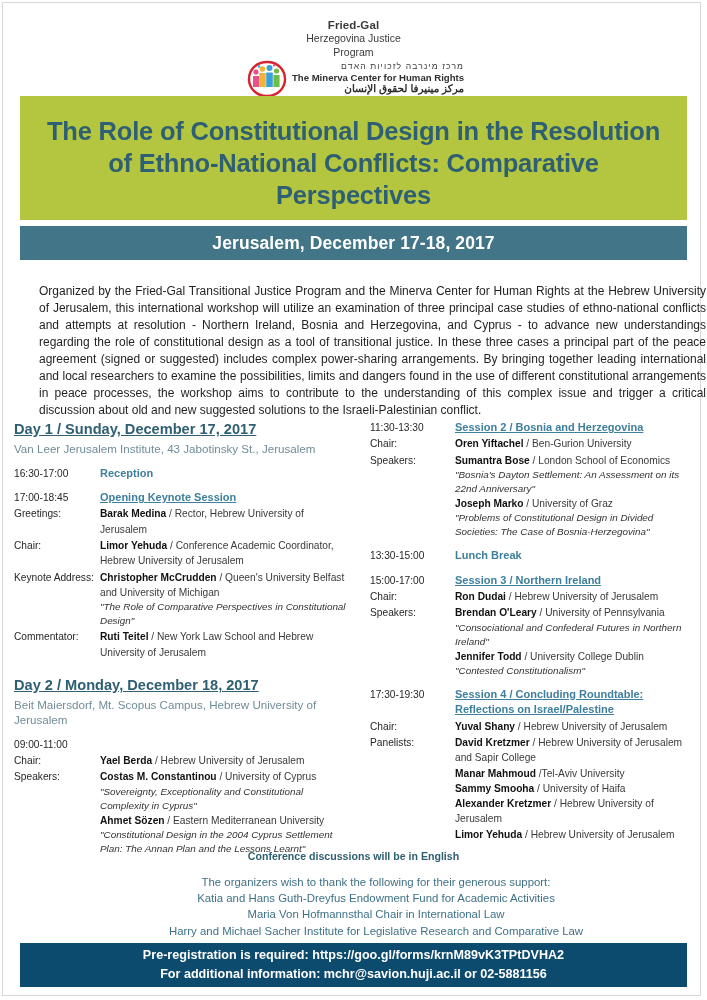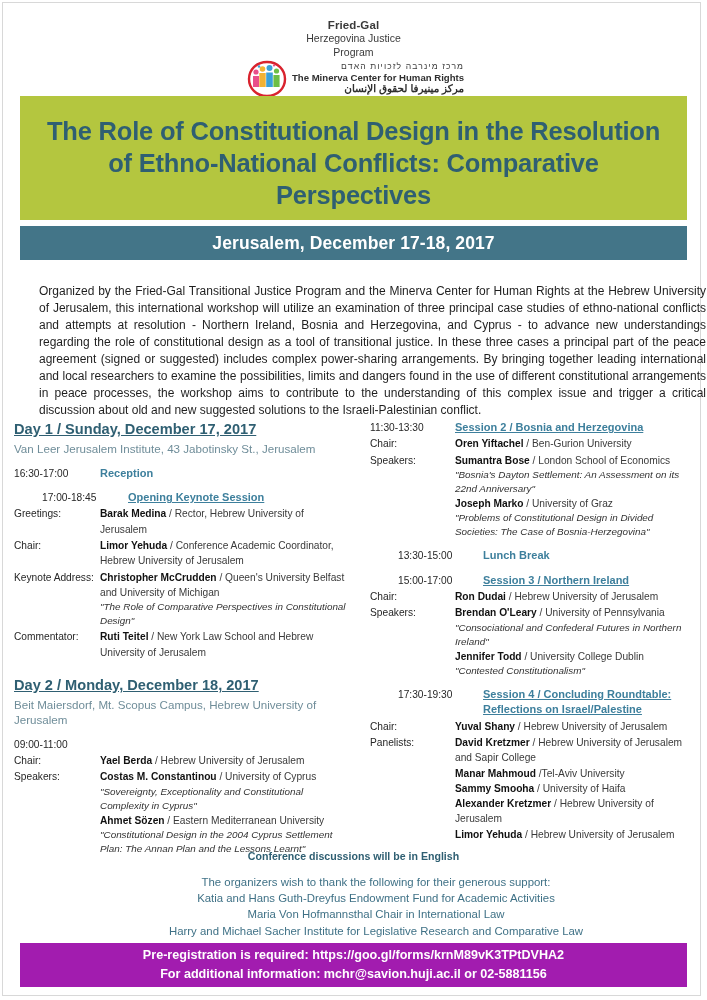--- a/index.html
+++ b/index.html
@@ -63,21 +63,21 @@
   }
   
   .cols{position:absolute;left:14px;top:420px;width:679px;}
   .col{position:absolute;top:0;}
   .col-left{left:0;width:332px;}
   .col-right{left:356px;width:323px;}
   .day-head{font-size:14.6px;font-weight:bold;text-decoration:underline;line-height:1.35;}
   .day-venue{font-size:11.6px;line-height:1.3;margin-top:1px;}
   .sched{margin-top:10px;}
   .row{display:flex;align-items:flex-start;margin-bottom:1px;}
-  .row.gap{margin-top:9px;margin-left:28px;}
+  .row.gap{margin-top:9px;}
   .lbl{width:86px;flex:0 0 86px;font-size:10.2px;line-height:1.5;color:#262626;}
   .val{flex:1;font-size:10.2px;line-height:1.5;}
   .col-right .lbl{width:85px;flex:0 0 85px;}
   .sess{font-weight:bold;font-size:11px;text-decoration:underline;line-height:1.38;}
   .sess.plain{text-decoration:none;}
   .nm{font-weight:bold;color:#111;}
   .aff{color:#3a3a3a;}
   .paper{font-style:italic;font-size:9.9px;line-height:1.42;color:#333;}
   .indent{display:block;}
   
@@ -376,16 +376,16 @@
 
 <div class="lang-note">Conference discussions will be in English</div>
 
 <div class="thanks">
   <div>The organizers wish to thank the following for their generous support:</div>
   <div>Katia and Hans Guth-Dreyfus Endowment Fund for Academic Activities</div>
   <div>Maria Von Hofmannsthal Chair in International Law</div>
   <div>Harry and Michael Sacher Institute for Legislative Research and Comparative Law</div>
 </div>
 
-<div class="reg-band" style="background: #a21caf;">
+<div class="reg-band" style="background: #0c4a6e;">
   <div class="rl">Pre-registration is required: https://goo.gl/forms/krnM89vK3TPtDVHA2</div>
   <div class="rl">For additional information: mchr@savion.huji.ac.il or 02-5881156</div>
 </div>
 
 </body></html>

